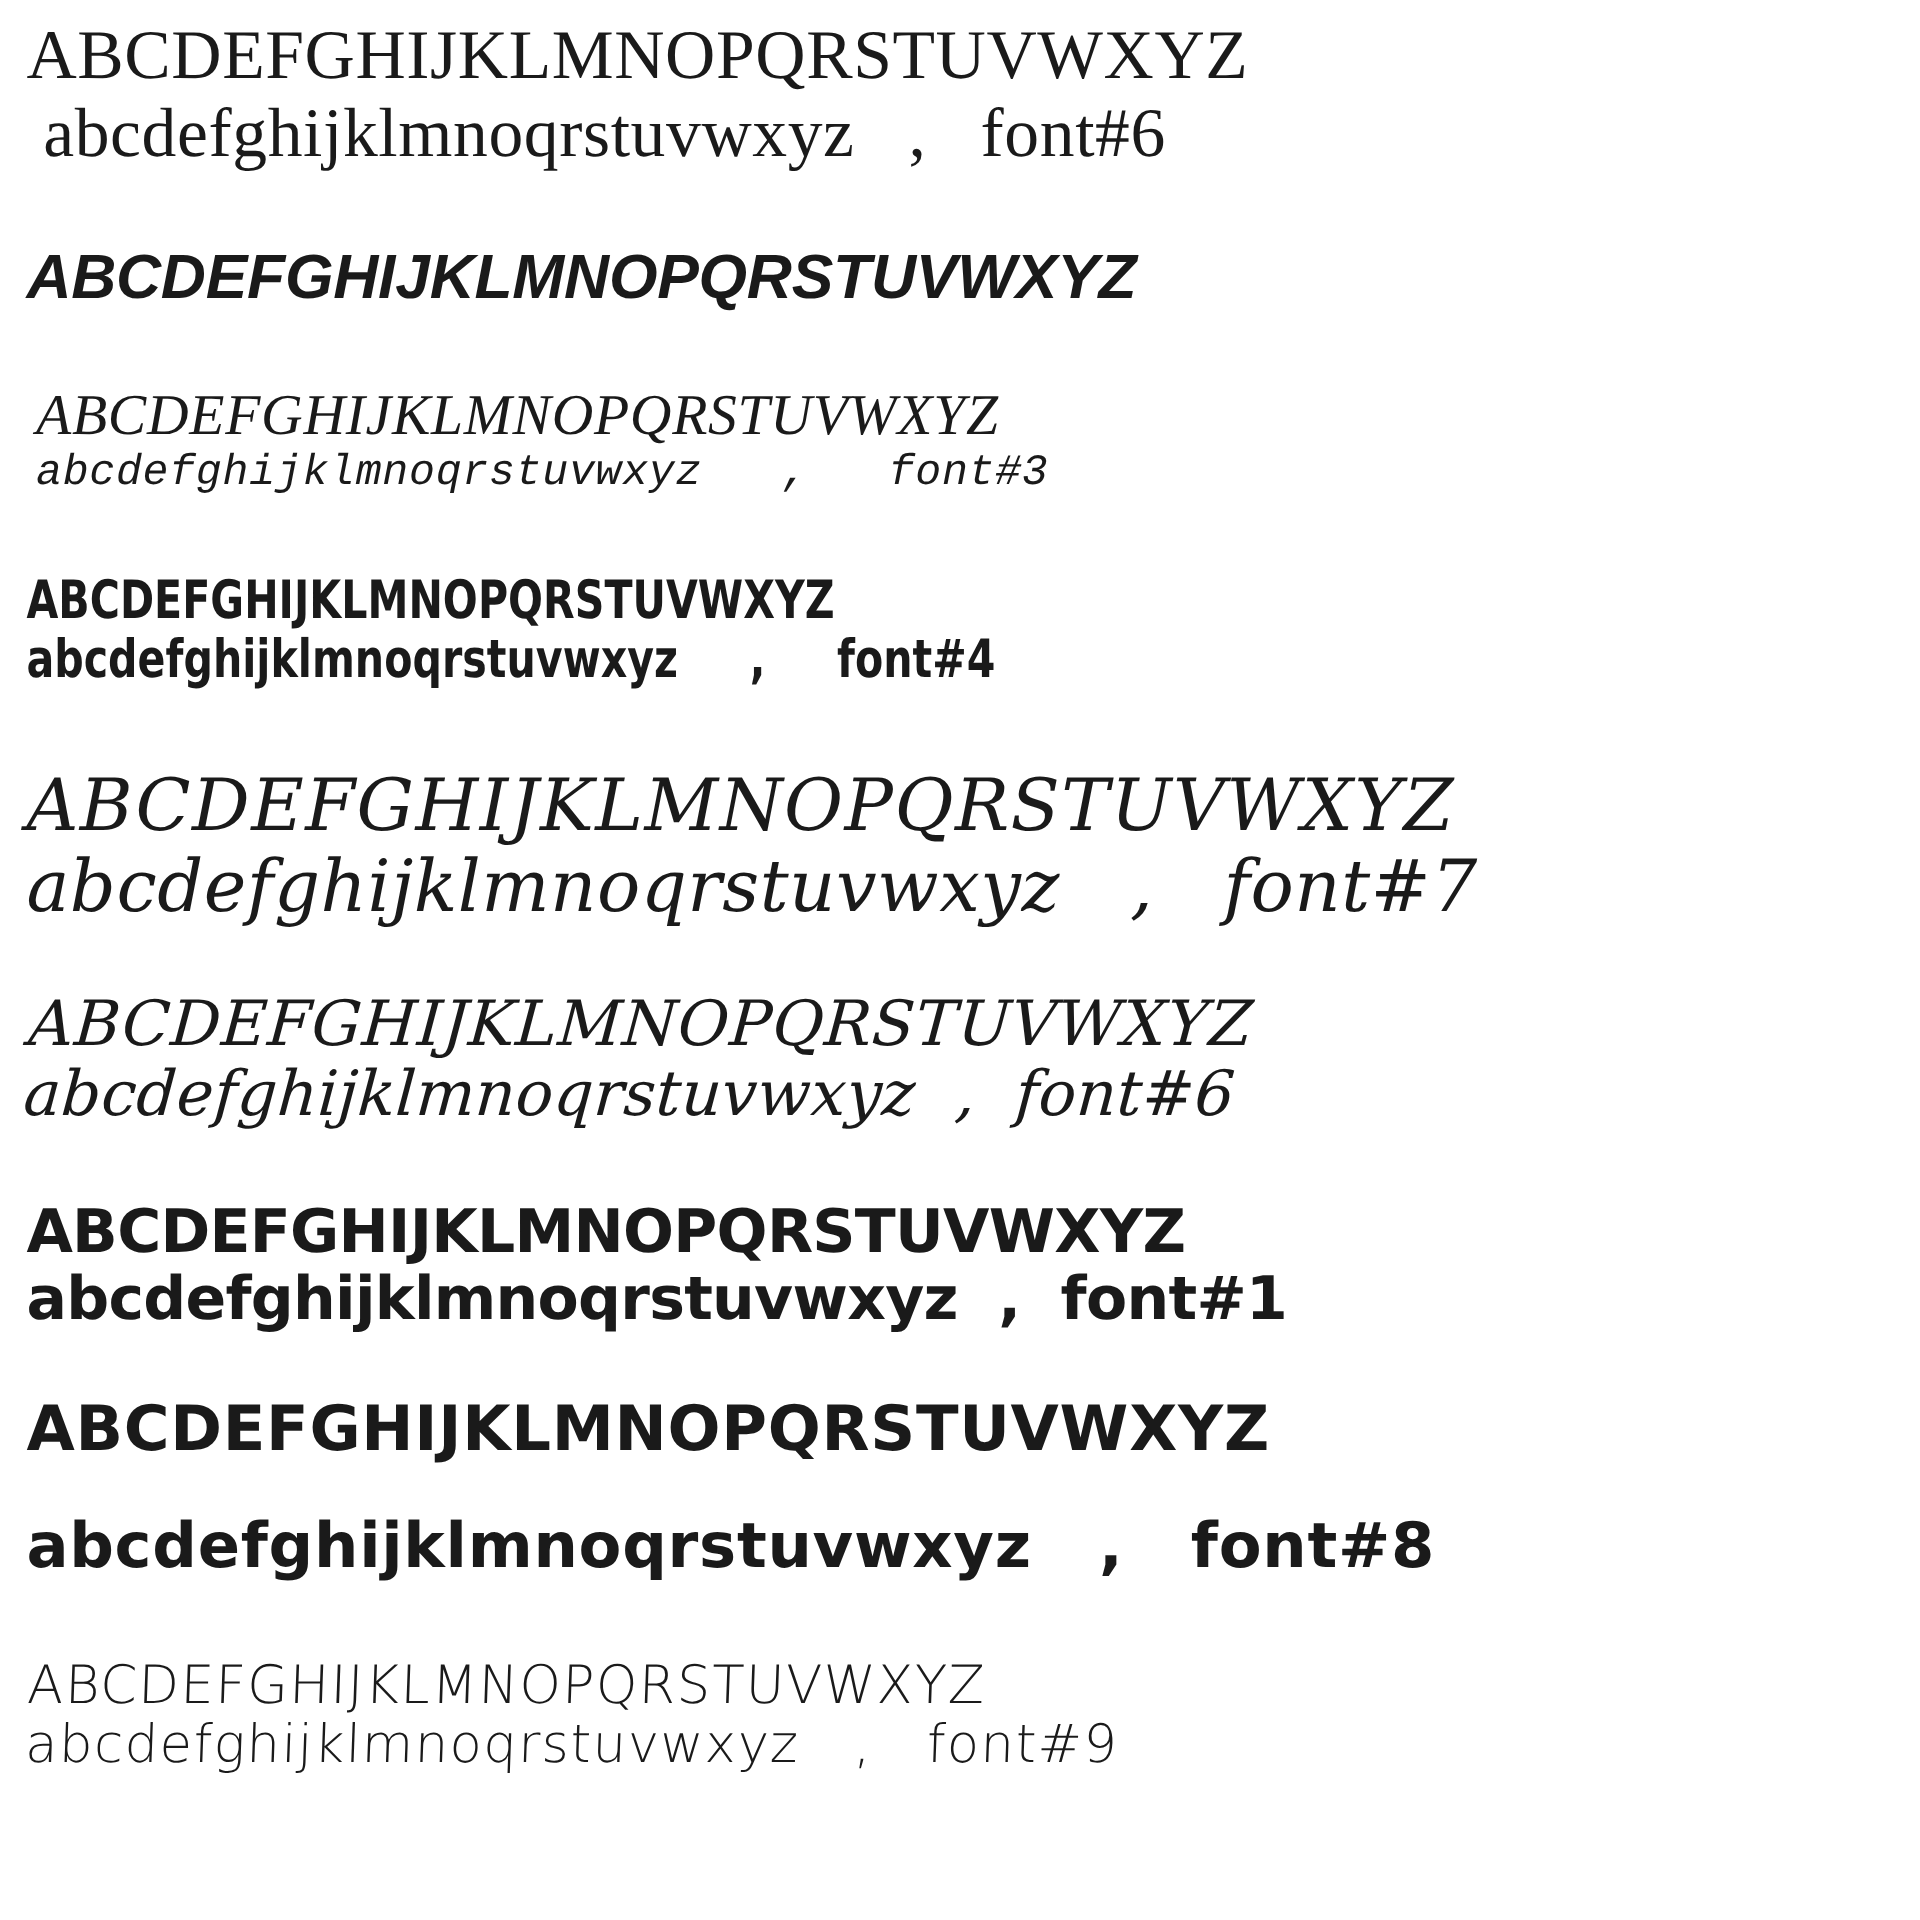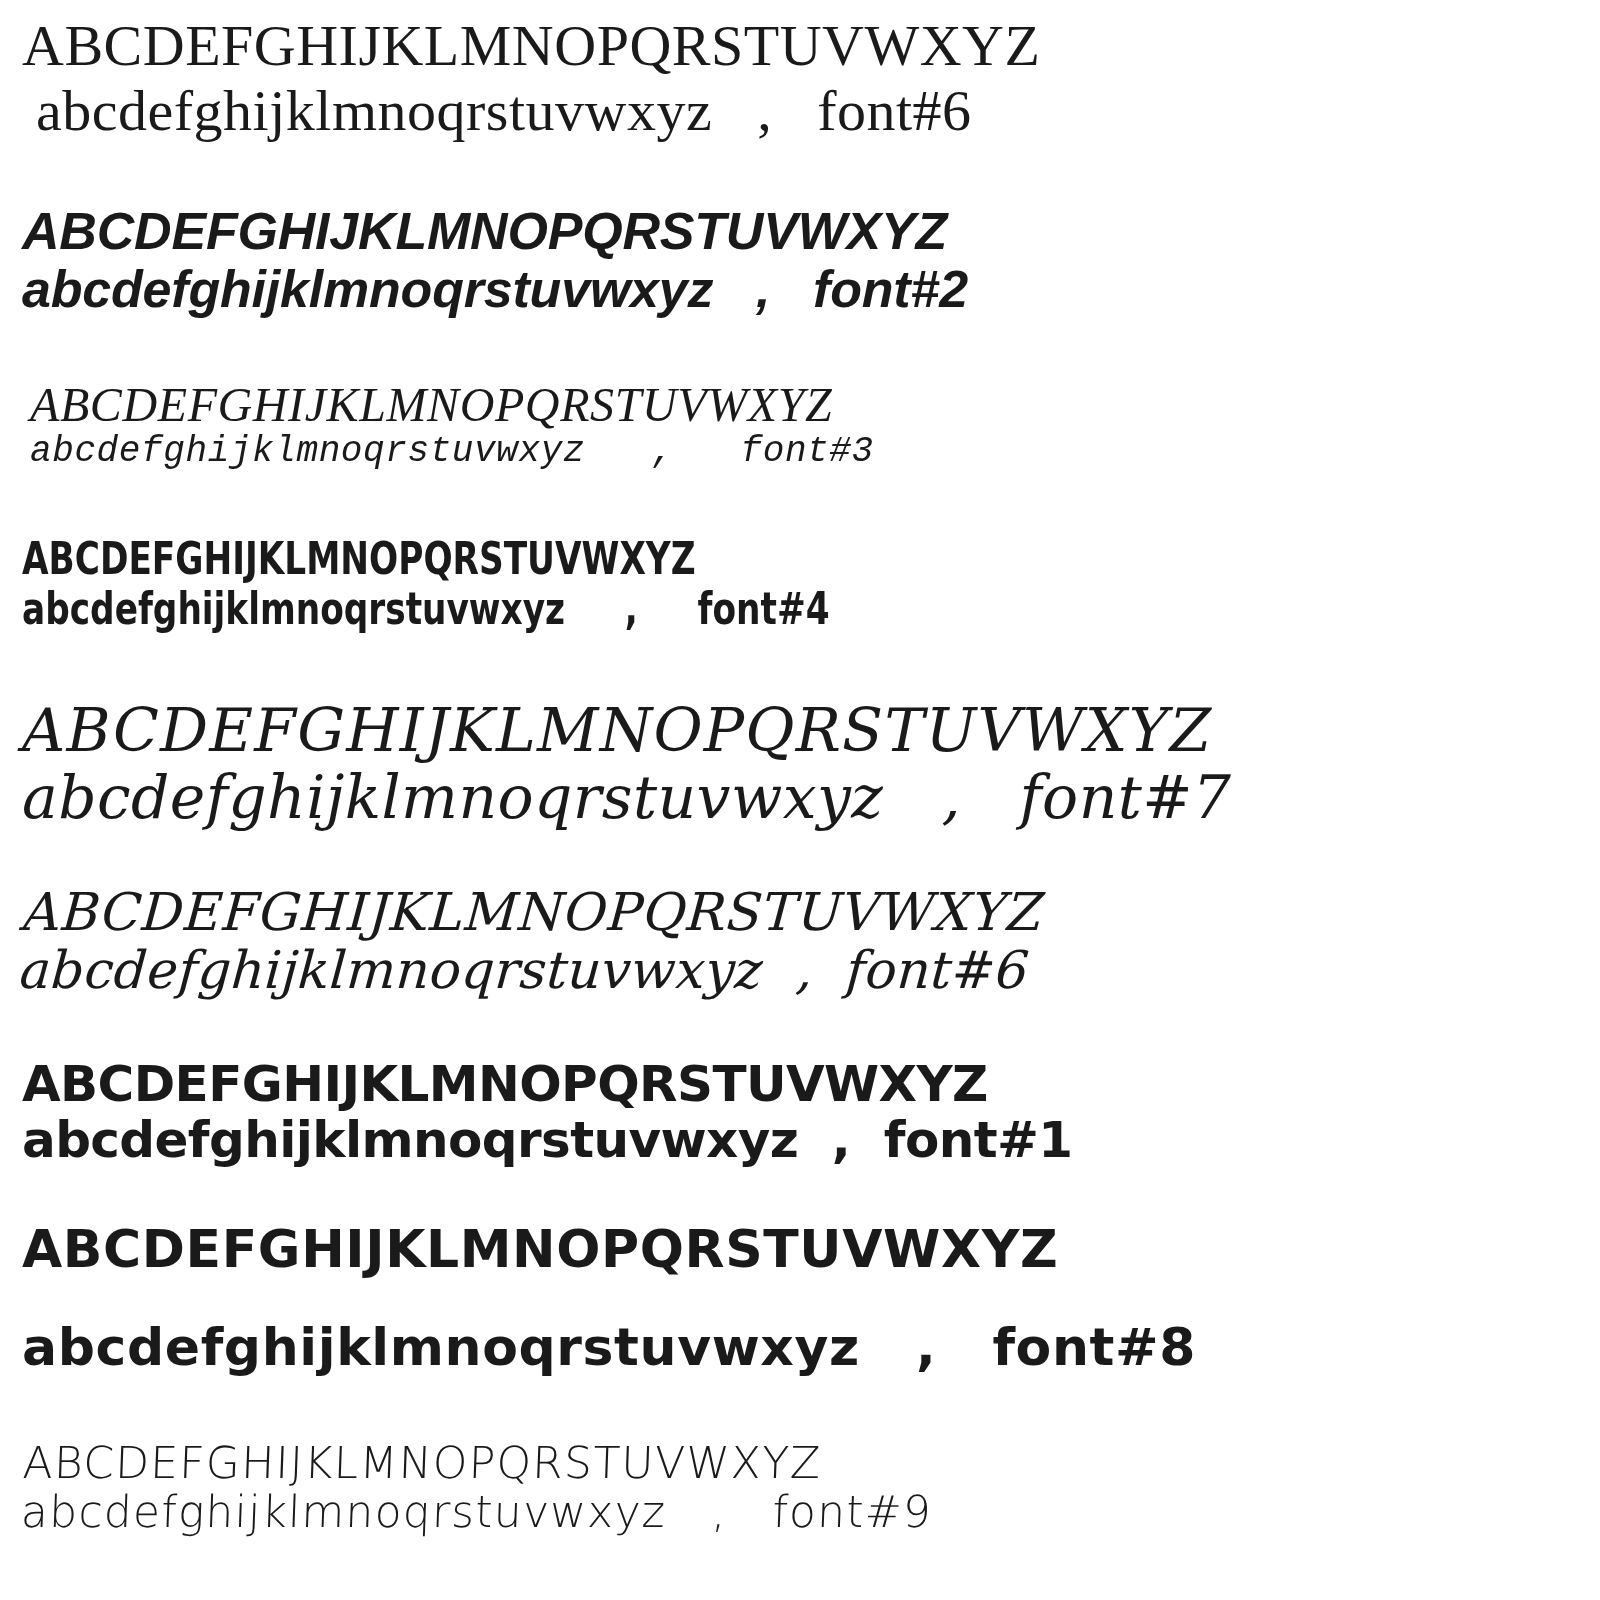--- a/index.html
+++ b/index.html
@@ -89,21 +89,20 @@
 
 <div class="page">
 
   <div class="specimen f1 sp1">
     <div class="line line-upper">ABCDEFGHIJKLMNOPQRSTUVWXYZ</div>
     <div class="line line-lower">abcdefghijklmnoqrstuvwxyz   ,   font#6</div>
   </div>
 
   <div class="specimen f2 sp2">
     <div class="line line-upper">ABCDEFGHIJKLMNOPQRSTUVWXYZ</div>
-    <div class="line line-lower">abcdefghijklmnoqrstuvwxyz   ,   font#2</div>
   </div>
 
   <div class="specimen f3 sp3">
     <div class="line line-upper">ABCDEFGHIJKLMNOPQRSTUVWXYZ</div>
     <div class="line line-lower">abcdefghijklmnoqrstuvwxyz   ,   font#3</div>
   </div>
 
   <div class="specimen f4 sp4">
     <div class="line line-upper">ABCDEFGHIJKLMNOPQRSTUVWXYZ</div>
     <div class="line line-lower">abcdefghijklmnoqrstuvwxyz     ,     font#4</div>

